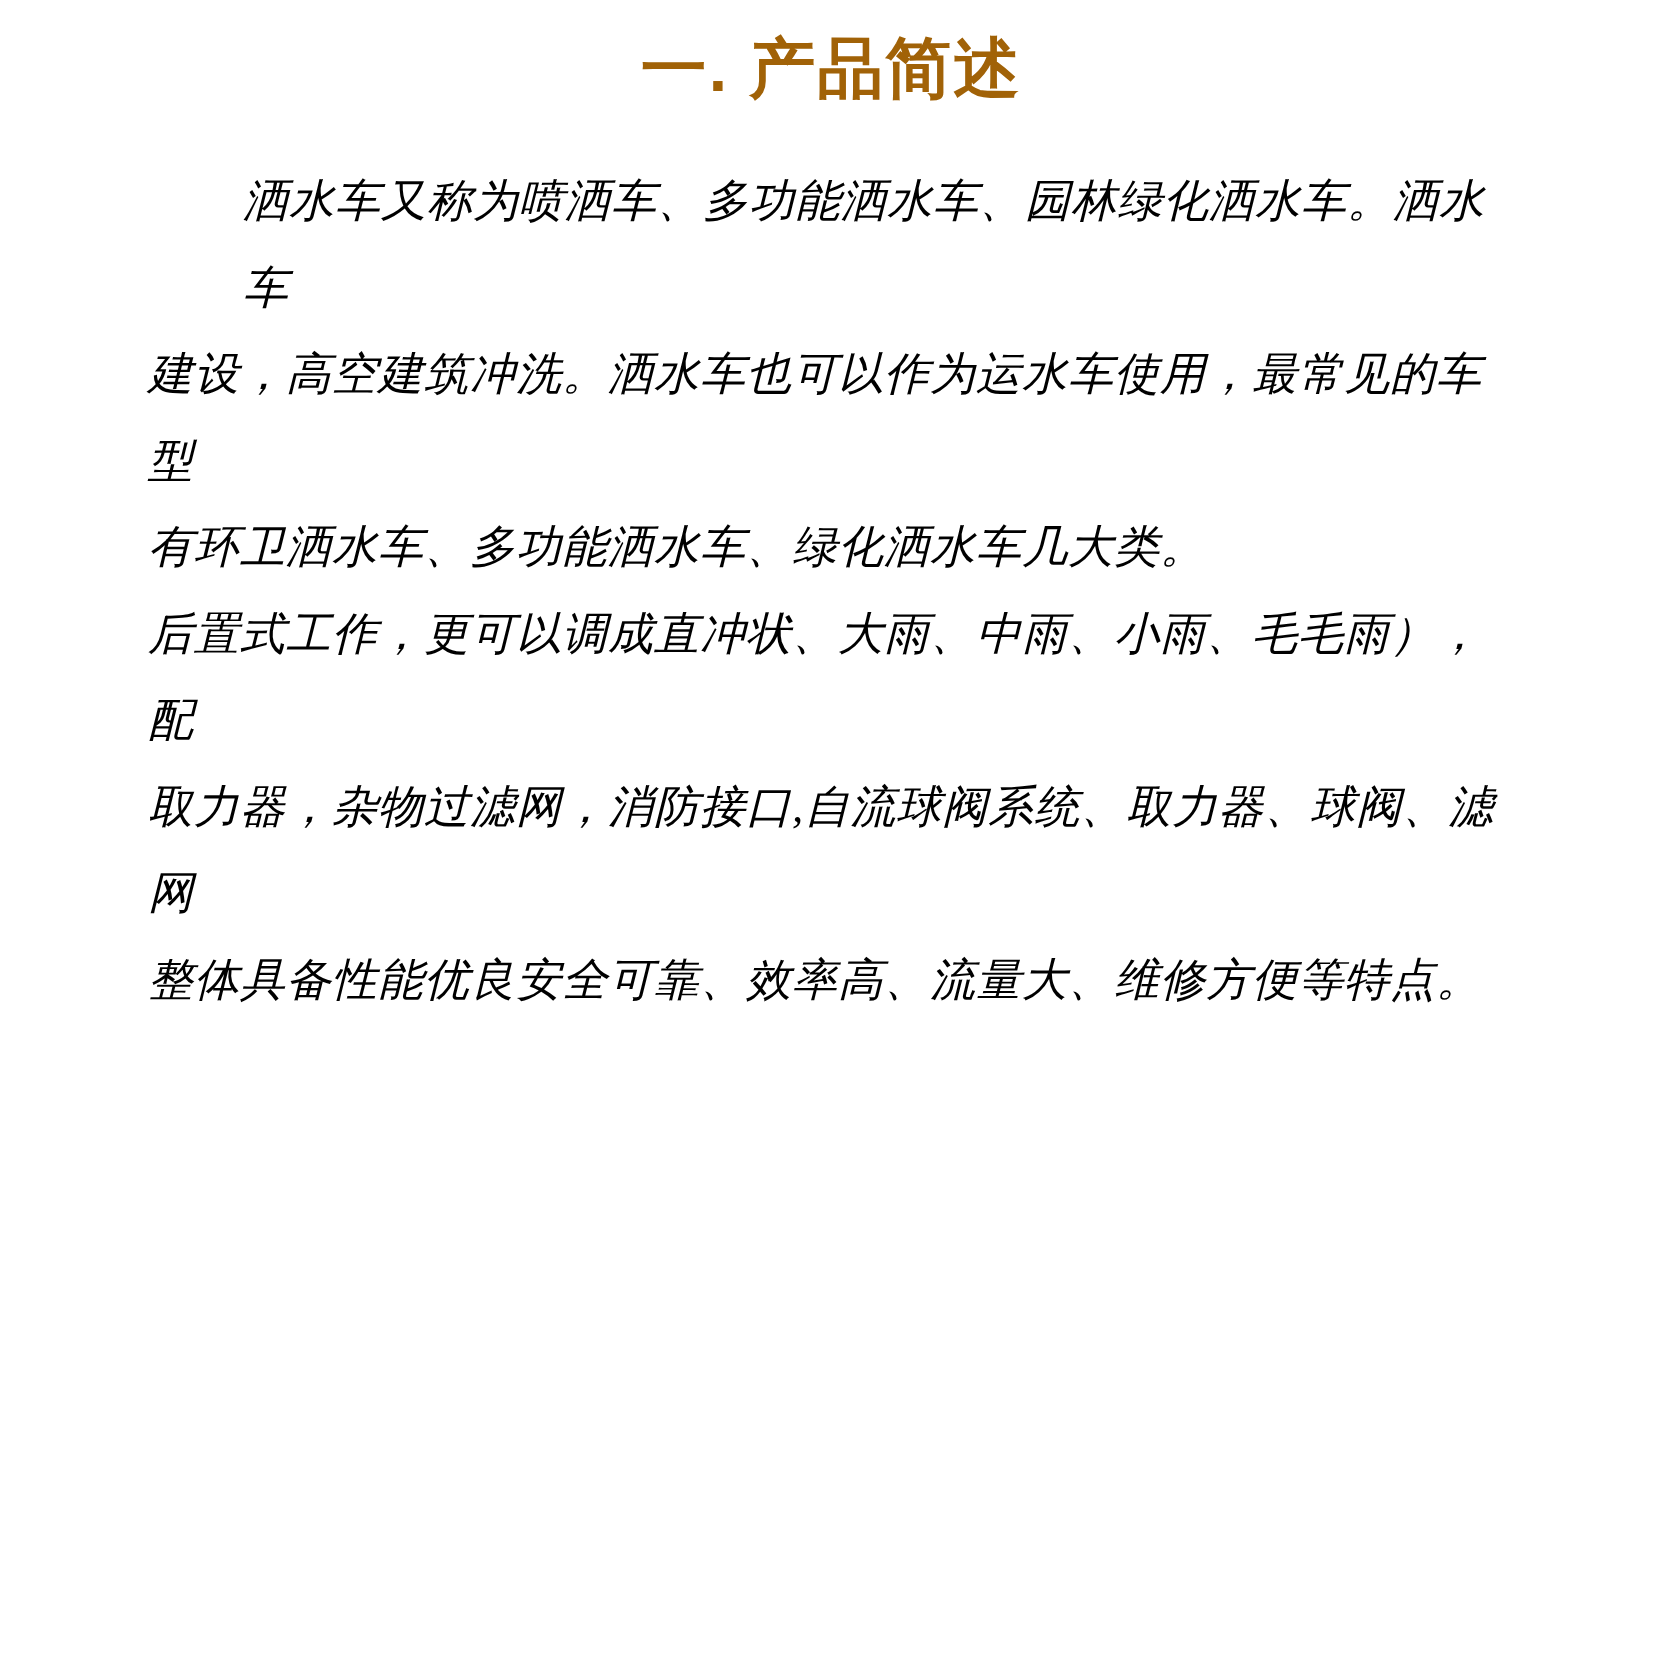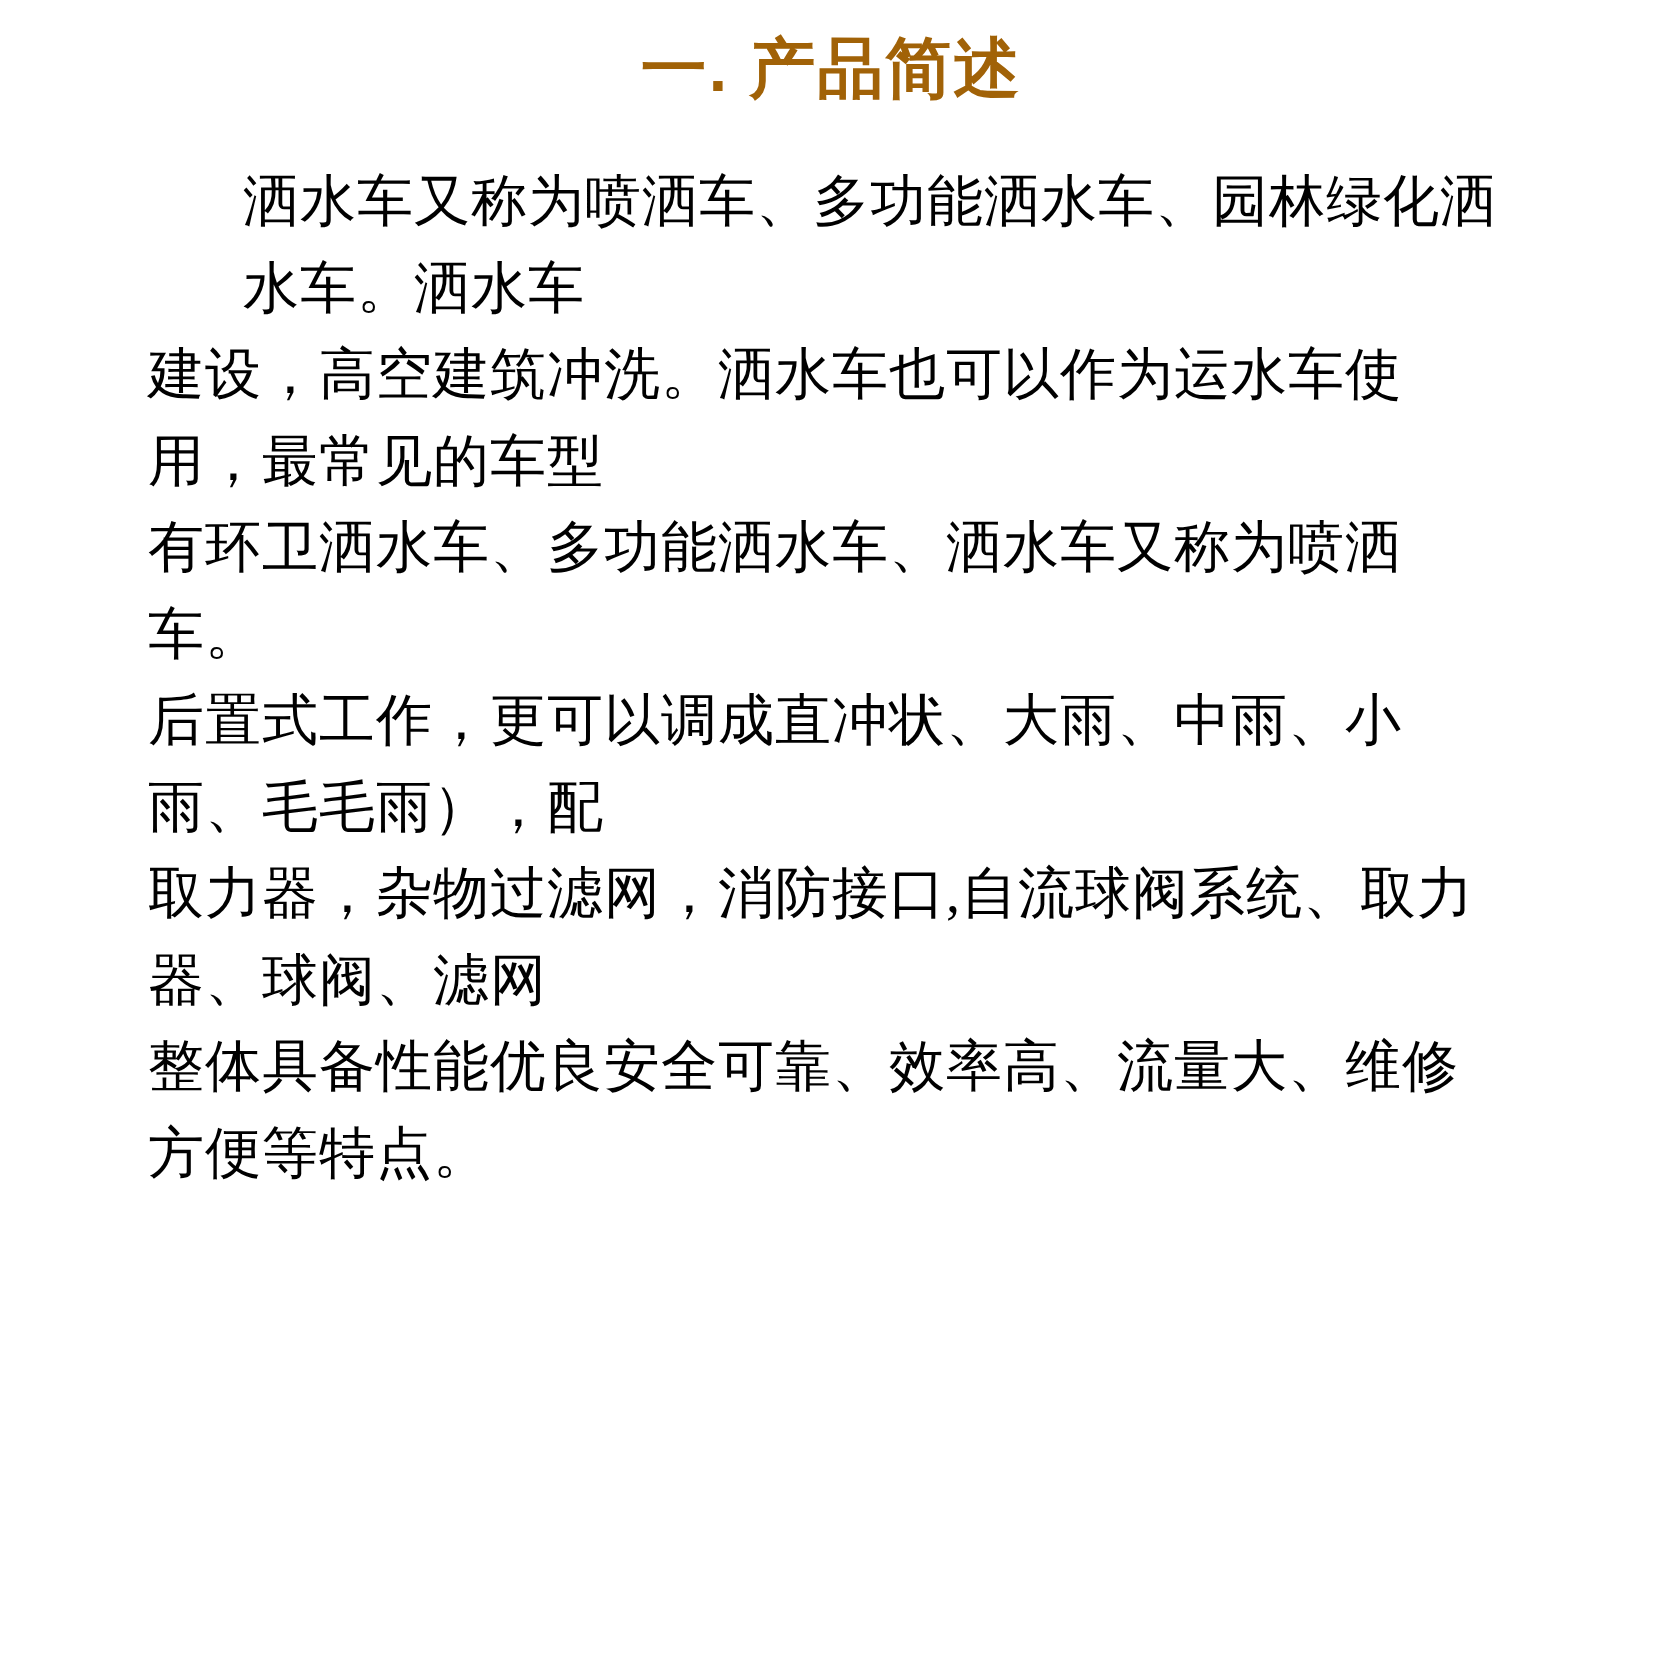--- a/index.html
+++ b/index.html
@@ -28,38 +28,39 @@
     font-weight: 900;
     font-size: 66px;
     line-height: 88px;
     letter-spacing: 2px;
     white-space: pre-wrap;
   }
   .doc-heading.h1 { margin-top: 24px; }
   .para { margin: 0; }
   .para.p1 { margin-top: 46px; }
   .line {
-    font-size: 56px;
+    font-size: 45px;
     line-height: 86.5px;
     white-space: pre-wrap;
     letter-spacing: 1px;
+    font-style: italic;
   }
   .line.indent-2 { padding-left: 95px; }
 </style>
 </head>
 <body>
 
 <div class="page">
 
   <h1 class="doc-heading h1" style="color:#a16207;">一. 产品简述</h1>
 
   <div class="para p1">
     <div class="line indent-2">洒水车又称为喷洒车、多功能洒水车、园林绿化洒水车。洒水车</div>
     <div class="line">建设，高空建筑冲洗。洒水车也可以作为运水车使用，最常见的车型</div>
-    <div class="line">有环卫洒水车、多功能洒水车、洒水车又称为喷洒车。</div>
+    <div class="line">有环卫洒水车、多功能洒水车、绿化洒水车几大类。</div>
   </div>
 
   <div class="para p2">
     <div class="line">后置式工作，更可以调成直冲状、大雨、中雨、小雨、毛毛雨），配</div>
     <div class="line">取力器，杂物过滤网，消防接口,自流球阀系统、取力器、球阀、滤网</div>
     <div class="line">整体具备性能优良安全可靠、效率高、流量大、维修方便等特点。</div>
   </div>
 
 </div>
 

